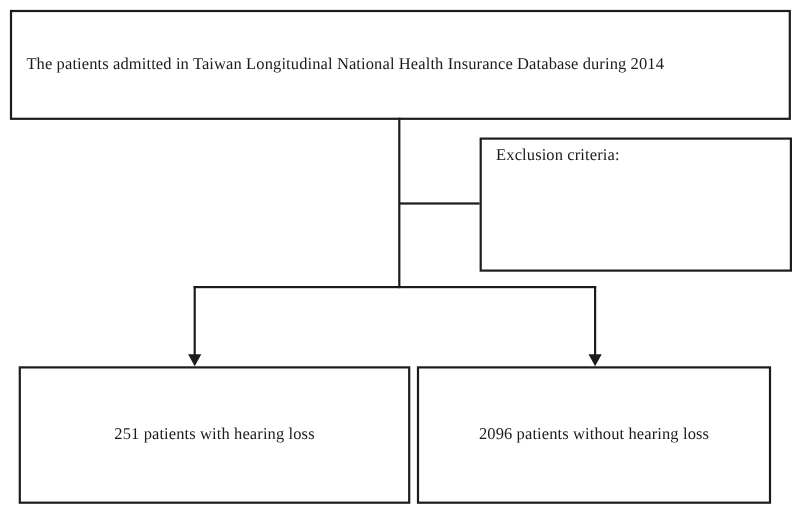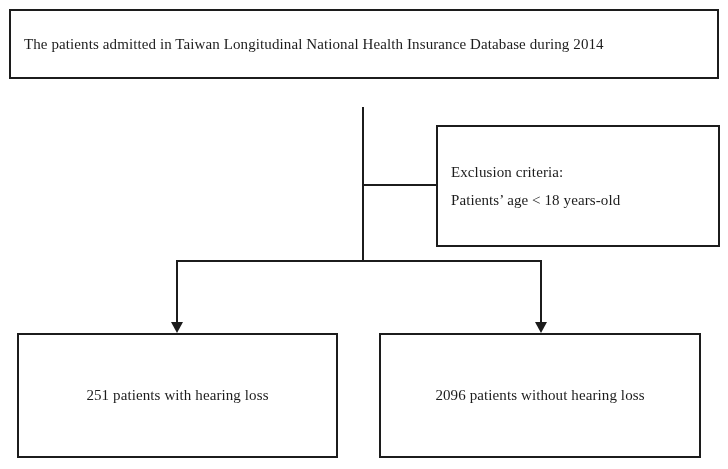--- a/index.html
+++ b/index.html
@@ -21,48 +21,48 @@
     box-sizing: border-box;
     border: 2px solid var(--ink, #1c1c1c);
     background: var(--bg, #ffffff);
     font-size: 15px;
     letter-spacing: 0.1px;
   }
   .node-source {
     left: 9px;
     top: 9px;
     width: 710px;
-    height: 70px;
+    height: 100px;
     display: flex;
     align-items: center;
     padding-left: 13px;
     padding-right: 8px;
   }
   .node-exclusion {
     left: 436px;
     top: 125px;
     width: 284px;
     height: 122px;
     display: flex;
     flex-direction: column;
-    justify-content: center;
+    justify-content: flex-start;
     padding-left: 13px;
     padding-right: 8px;
     line-height: 28px;
   }
   .node-bottom {
     display: flex;
     align-items: center;
     justify-content: center;
     text-align: center;
   }
   .node-hearing-loss {
     left: 17px;
     top: 333px;
-    width: 321px;
+    width: 356px;
     height: 125px;
   }
   .node-no-hearing-loss {
     left: 379px;
     top: 333px;
     width: 322px;
     height: 125px;
   }
   .line {
     position: absolute;
@@ -122,21 +122,20 @@
 
   <div class="node node-source">
     <span>The patients admitted in Taiwan Longitudinal National Health Insurance Database during 2014</span>
   </div>
 
   <div class="line line-stem"></div>
   <div class="line line-branch"></div>
 
   <div class="node node-exclusion">
     <span>Exclusion criteria:</span>
-    <span>Patients’ age &lt; 18 years-old</span>
   </div>
 
   <div class="line line-split"></div>
   <div class="line line-arrow-left-shaft"></div>
   <div class="line line-arrow-right-shaft"></div>
   <div class="arrowhead arrowhead-left"></div>
   <div class="arrowhead arrowhead-right"></div>
 
   <div class="node node-bottom node-hearing-loss">
     <span>251 patients with hearing loss</span>

